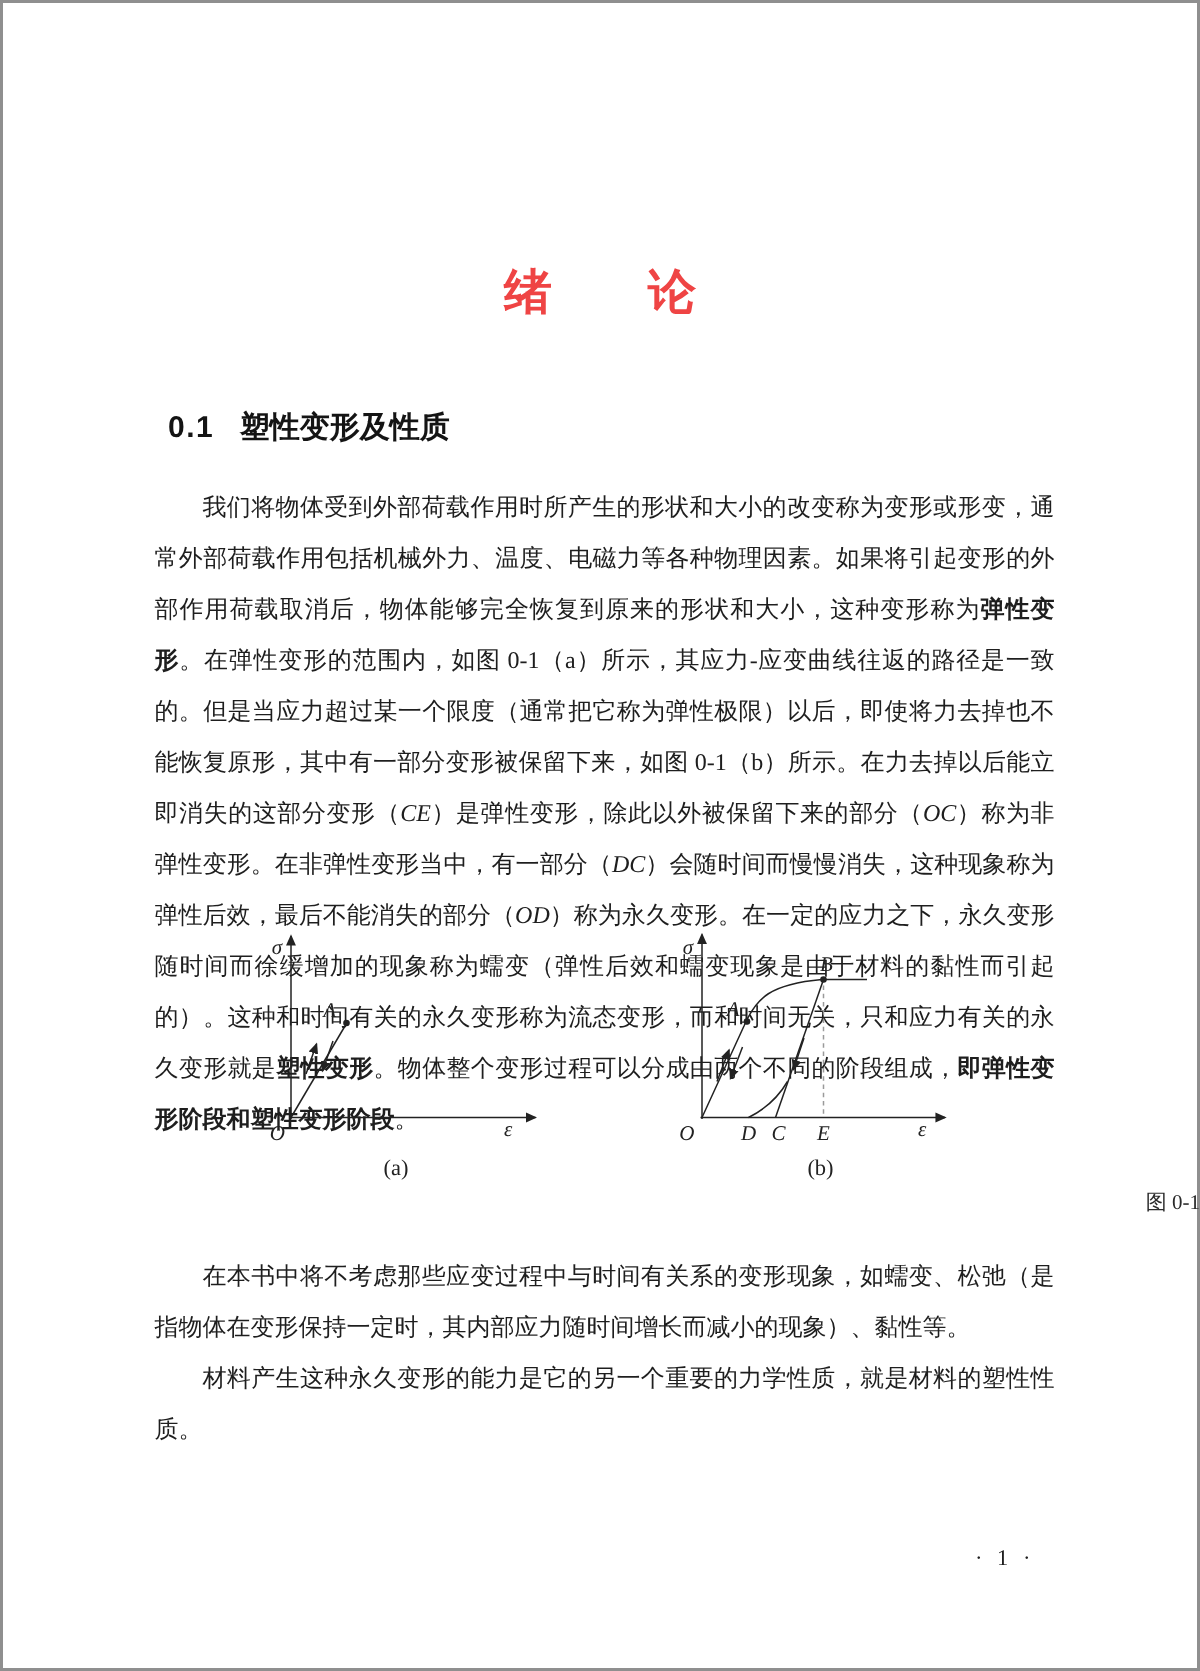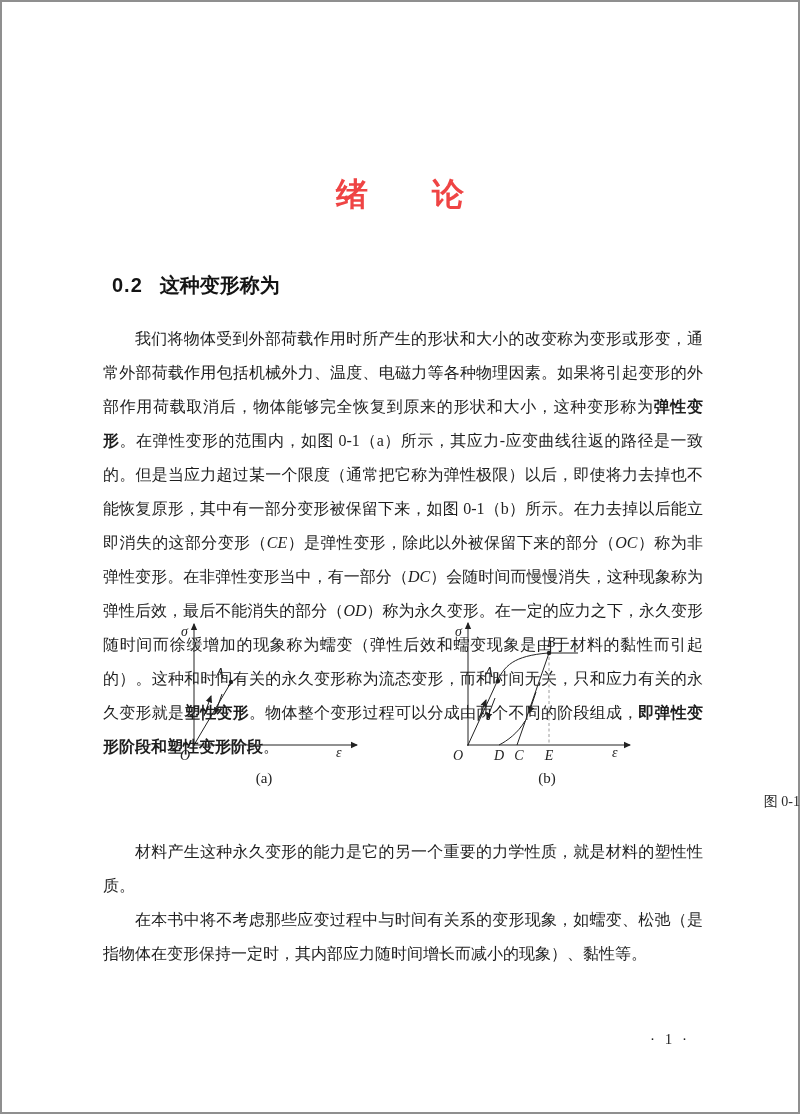--- a/index.html
+++ b/index.html
@@ -65,21 +65,21 @@
   }
 </style>
 </head>
 <body>
 
 <div class="page-frame"></div>
 
 <div class="chapter-title">绪　　论</div>
 
 <div class="section-heading">
-  <span class="num">0.2</span><span>这种变形称为</span>
+  <span class="num">0.1</span><span>塑性变形及性质</span>
 </div>
 
 <div class="textblock" id="para1-block">
   <p>
     <span>我们将物体受到外部荷载作用时所产生的形状和大小的改变称为变形或形变，通常外部荷载作用包括机械外力、温度、电磁力等各种物理因素。如果将引起变形的外部作用荷载取消后，物体能够完全恢复到原来的形状和大小，这种变形称为</span><span class="b">弹性变形</span><span>。在弹性变形的范围内，如图 0-1（a）所示，其应力-应变曲线往返的路径是一致的。但是当应力超过某一个限度（通常把它称为弹性极限）以后，即使将力去掉也不能恢复原形，其中有一部分变形被保留下来，如图 0-1（b）所示。在力去掉以后能立即消失的这部分变形（</span><span class="i">CE</span><span>）是弹性变形，除此以外被保留下来的部分（</span><span class="i">OC</span><span>）称为非弹性变形。在非弹性变形当中，有一部分（</span><span class="i">DC</span><span>）会随时间而慢慢消失，这种现象称为弹性后效，最后不能消失的部分（</span><span class="i">OD</span><span>）称为永久变形。在一定的应力之下，永久变形随时间而徐缓增加的现象称为蠕变（弹性后效和蠕变现象是由于材料的黏性而引起的）。这种和时间有关的永久变形称为流态变形，而和时间无关，只和应力有关的永久变形就是</span><span class="b">塑性变形</span><span>。物体整个变形过程可以分成由两个不同的阶段组成，</span><span class="b">即弹性变形阶段和塑性变形阶段</span><span>。</span>
   </p>
 </div>
 
 <svg class="figure-layer" viewBox="0 0 800 1114" xmlns="http://www.w3.org/2000/svg">
   <defs>
@@ -125,17 +125,17 @@
   <text class="ax" x="519" y="760" text-anchor="middle">C</text>
   <text class="ax" x="549" y="760" text-anchor="middle">E</text>
   <text class="sub" x="547" y="783" text-anchor="middle">(b)</text>
 </svg>
 
 <div class="figure-caption">
   <span class="cap-inner">图 0-1</span>
 </div>
 
 <div class="textblock" id="para-rest-block">
+  <p><span>在本书中将不考虑那些应变过程中与时间有关系的变形现象，如蠕变、松弛（是指物体在变形保持一定时，其内部应力随时间增长而减小的现象）、黏性等。</span></p>
   <p><span>材料产生这种永久变形的能力是它的另一个重要的力学性质，就是材料的塑性性质。</span></p>
-  <p><span>在本书中将不考虑那些应变过程中与时间有关系的变形现象，如蠕变、松弛（是指物体在变形保持一定时，其内部应力随时间增长而减小的现象）、黏性等。</span></p>
 </div>
 
 <div class="page-number">· 1 ·</div>
 
 </body></html>

